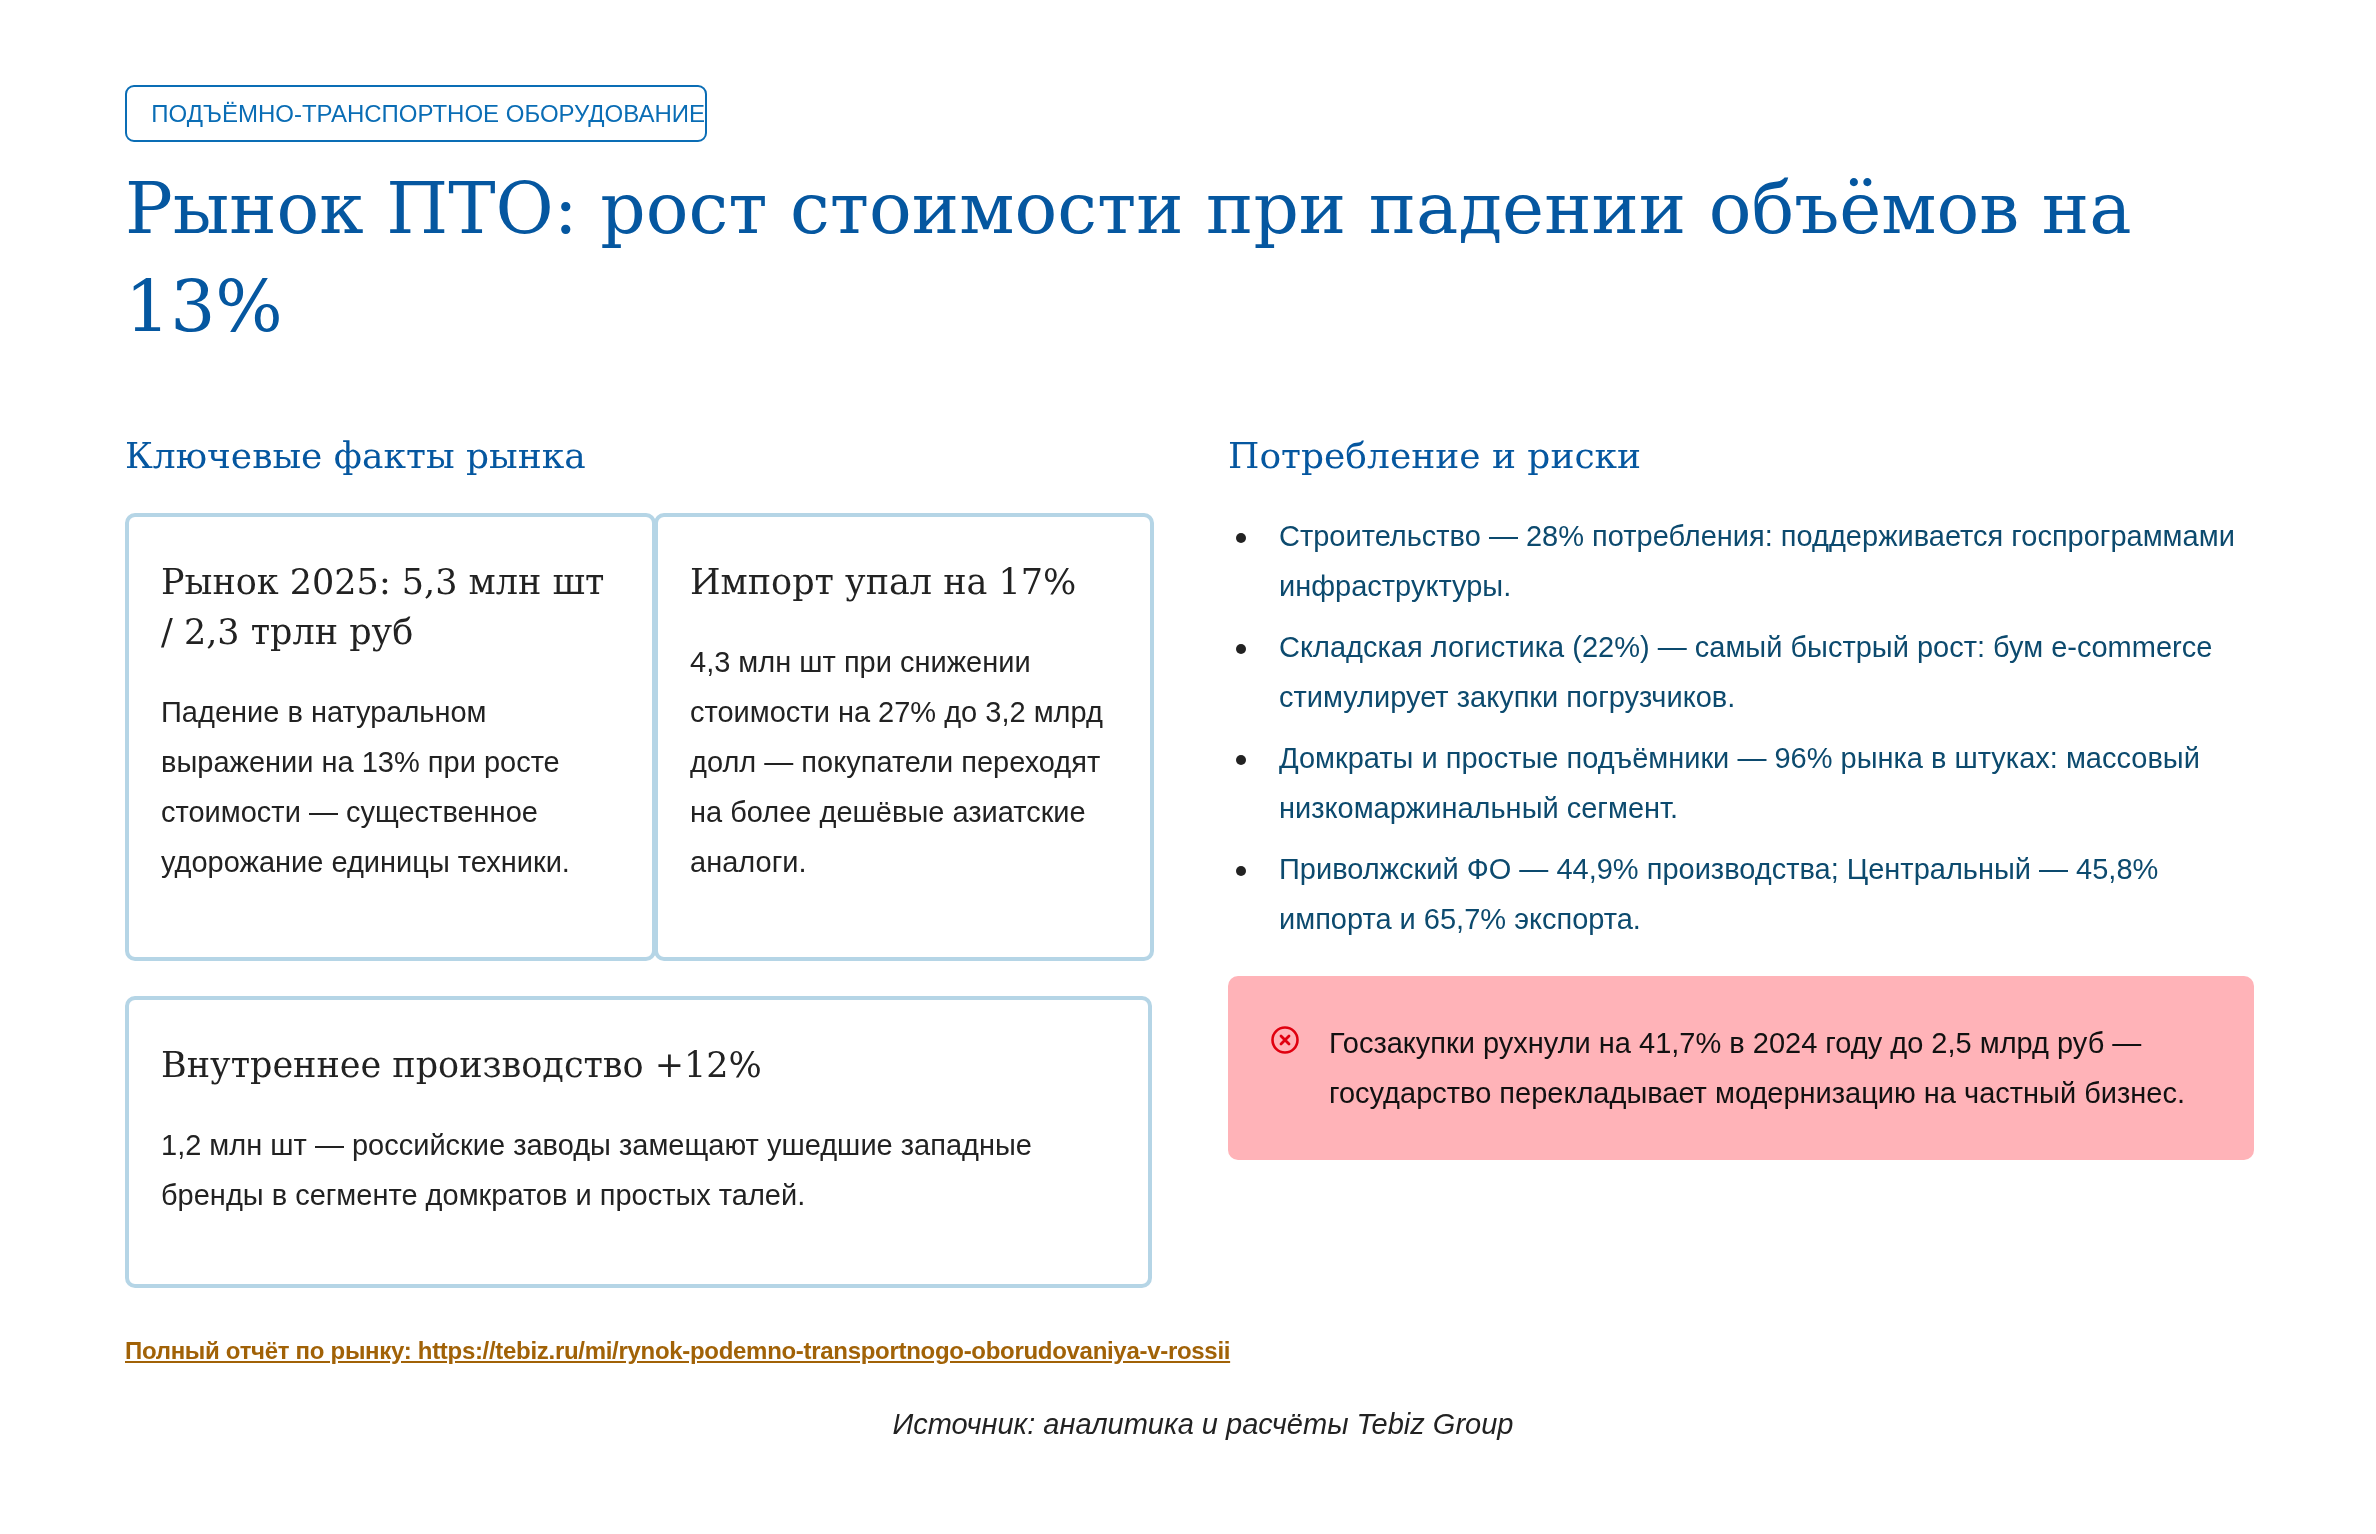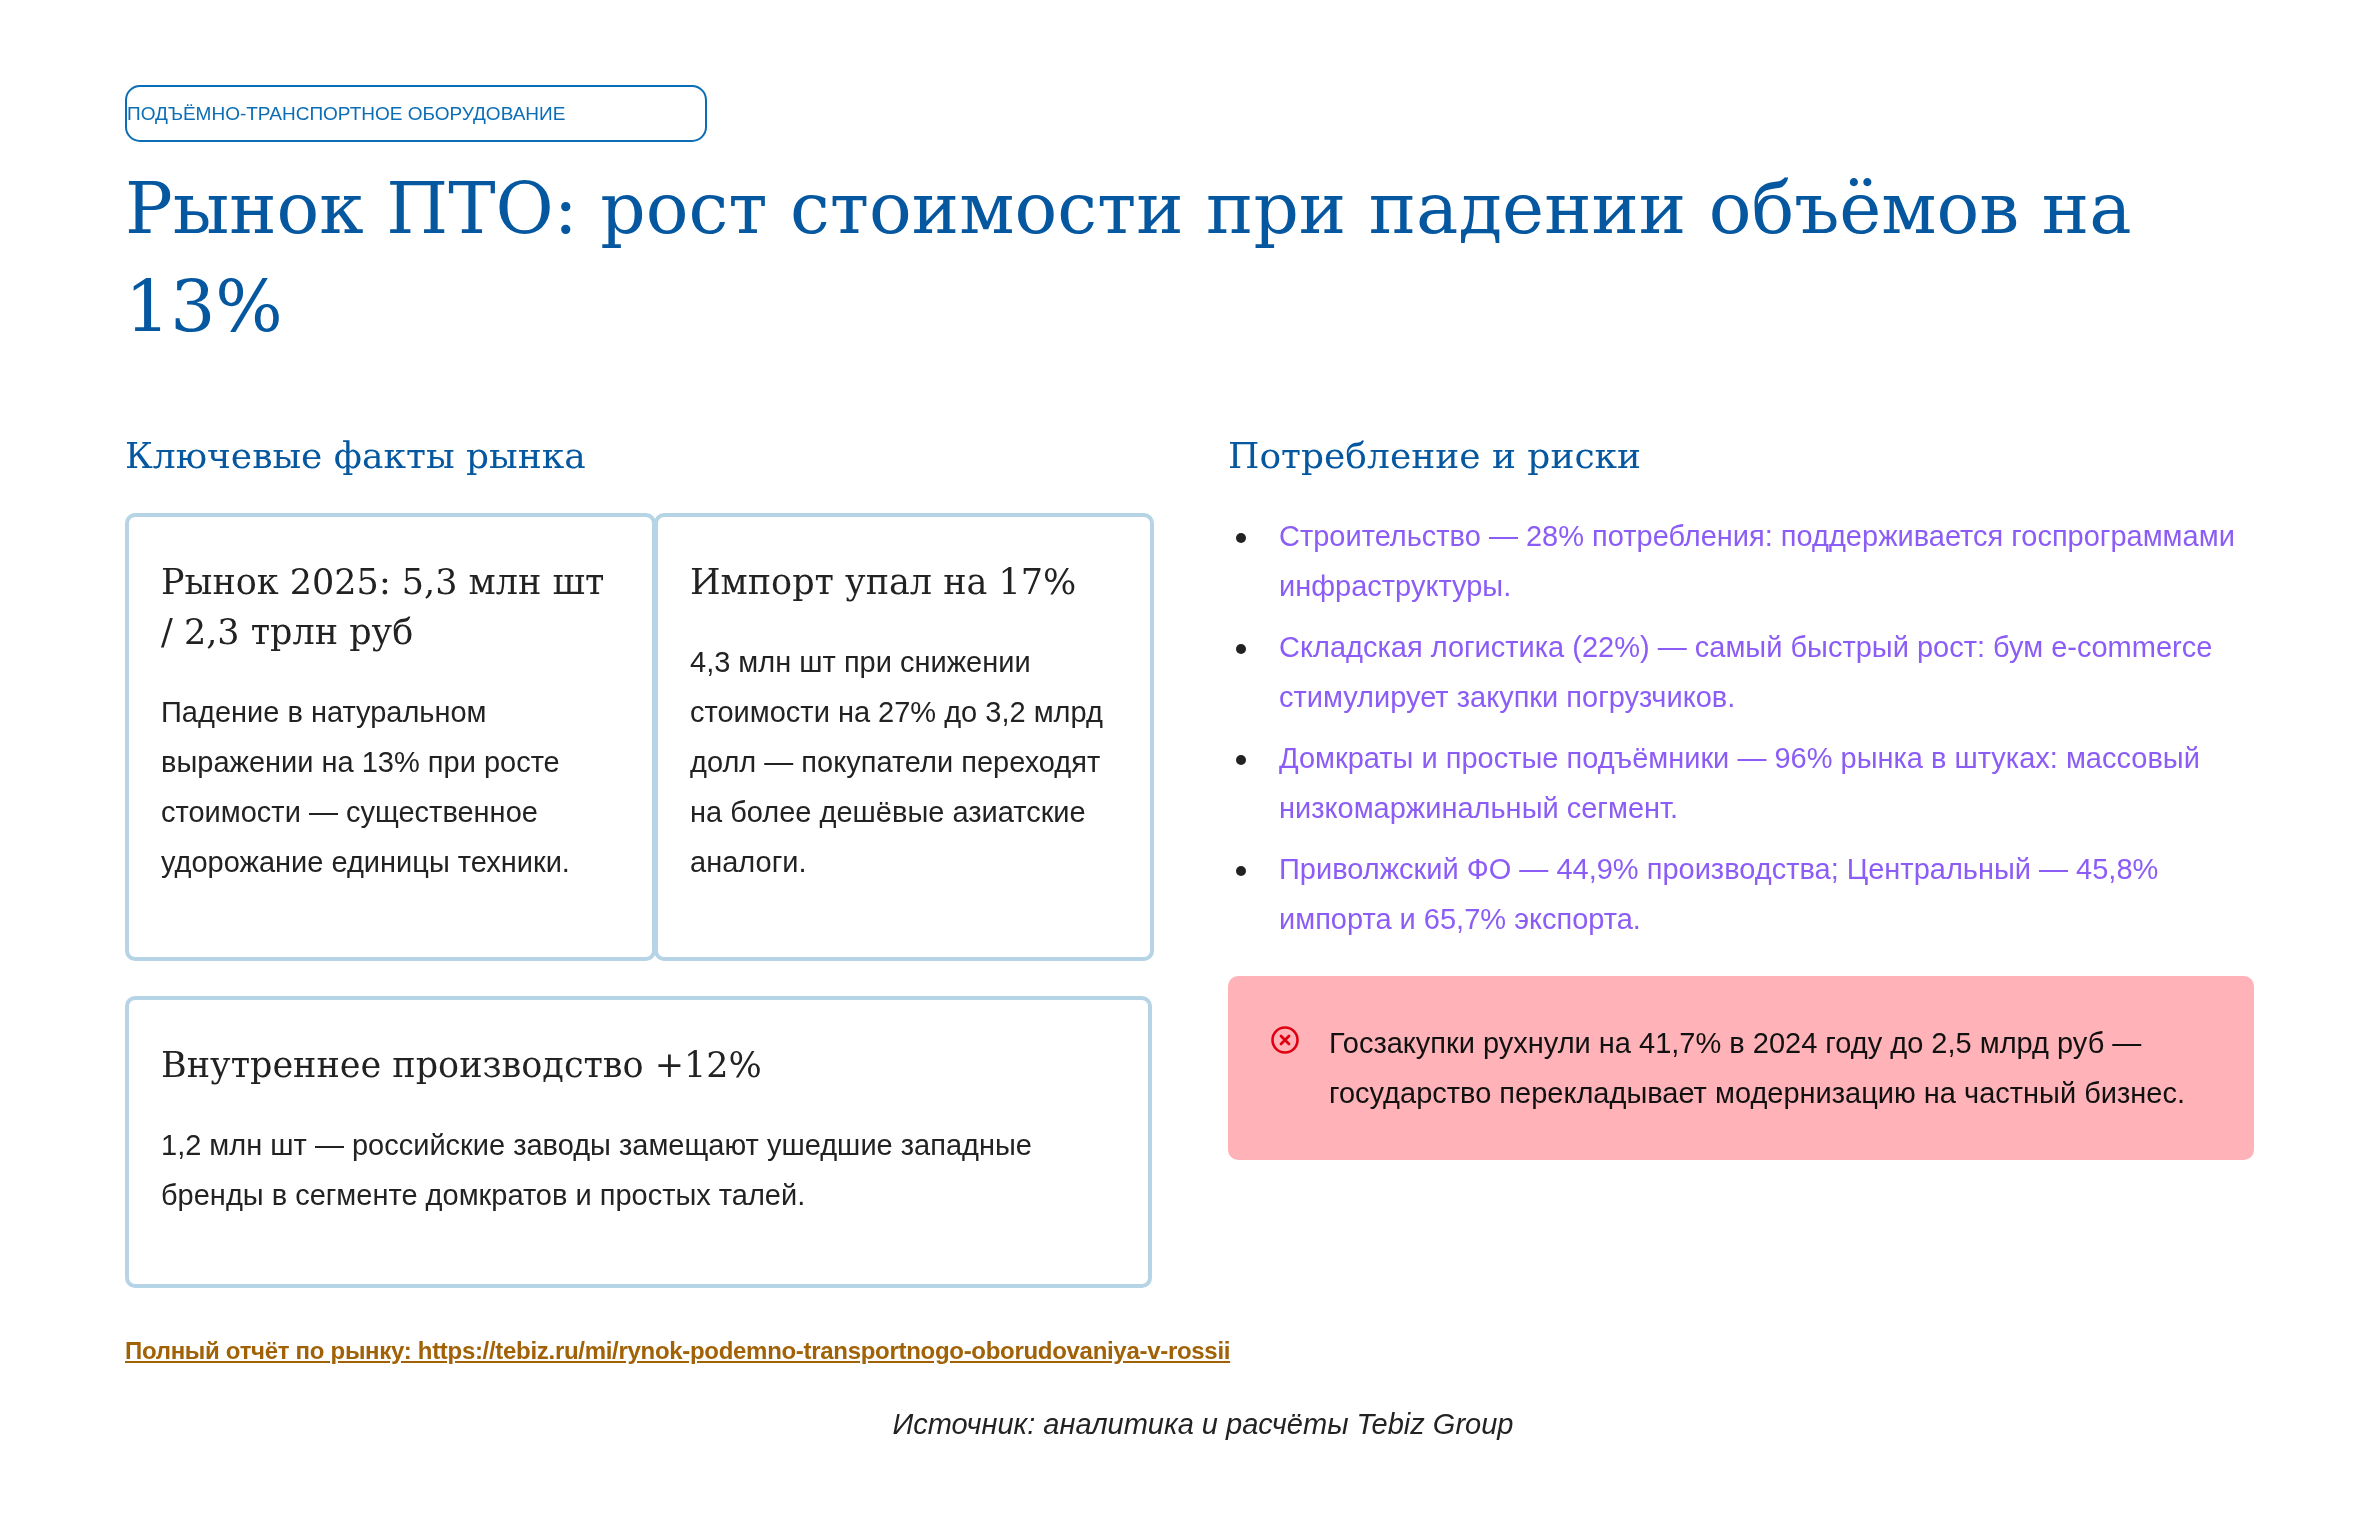--- a/index.html
+++ b/index.html
@@ -1,22 +1,22 @@
 <!DOCTYPE html>
 <html><head>
 <meta charset="utf-8">
 <style>
   html, body { margin: 0; padding: 0; background: #ffffff; }
   body { width: 2376px; height: 1535px; position: relative; overflow: hidden;
          font-family: "Liberation Sans", "DejaVu Sans", sans-serif; color: #222222; }
   .abs { position: absolute; }
 
   .badge { left: 125px; top: 85px; width: 578px; height: 53px; border: 2px solid #0a6db5;
-           border-radius: 15px; color: #0a6db5; font-size: 19px; line-height: 53px;
-           text-align: left; letter-spacing: 0px; white-space: nowrap; }
+           border-radius: 9px; color: #0a6db5; font-size: 24px; line-height: 53px;
+           text-align: right; letter-spacing: 0px; white-space: nowrap; }
 
   .title { left: 125px; top: 160px; width: 2178px; margin: 0; font-family: "DejaVu Serif", "Liberation Serif", serif;
            font-weight: normal; font-size: 71px; line-height: 98px; color: #0557a0; }
 
   .section-h { top: 430px; margin: 0; font-family: "DejaVu Serif", "Liberation Serif", serif;
                font-weight: normal; font-size: 36px; line-height: 51px; color: #0557a0; white-space: nowrap; }
 
   .card { border: 4px solid #b5d5e6; border-radius: 10px; box-sizing: border-box; background: #fff; }
   .card-title { margin: 0; font-family: "DejaVu Serif", "Liberation Serif", serif; font-weight: normal;
                 font-size: 35px; line-height: 50px; color: #222222; }
@@ -24,21 +24,21 @@
 
   .c1 { left: 125px; top: 513px; width: 531px; height: 448px; padding: 40px 32px 0 32px; }
   .c2 { left: 654px; top: 513px; width: 500px; height: 448px; padding: 40px 32px 0 32px; }
   .c3 { left: 125px; top: 996px; width: 1027px; height: 292px; padding: 40px 32px 0 32px; }
   .c1 .card-body { margin-top: 30px; }
   .c2 .card-body { margin-top: 30px; }
   .c3 .card-body { margin-top: 30px; }
 
   .bullets { left: 1228px; top: 511px; width: 1026px; margin: 0; padding: 0; list-style: none; }
   .bullets li { position: relative; padding-left: 51px; font-size: 29px; line-height: 50px;
-                color: #8b5cf6; margin-bottom: 11px; }
+                color: #0c4a6e; margin-bottom: 11px; }
   .bullet-dot { position: absolute; left: 8px; top: 22px; width: 10px; height: 10px; border-radius: 50%;
                 background: #222222; }
 
   .alert { left: 1228px; top: 976px; width: 1026px; height: 184px; background: #ffb3b8;
            border-radius: 10px; box-sizing: border-box; padding: 42px 40px 8px 101px; }
   .alert-icon { position: absolute; left: 42px; top: 49px; width: 30px; height: 30px; }
   .alert-text { margin: 0; font-size: 29px; line-height: 50px; color: #111111; }
 
   .report-link { left: 125px; top: 1329px; font-size: 24px; font-weight: bold; color: #a16207;
                  text-decoration: underline; white-space: nowrap; line-height: 44px; letter-spacing: -0.3px; }

